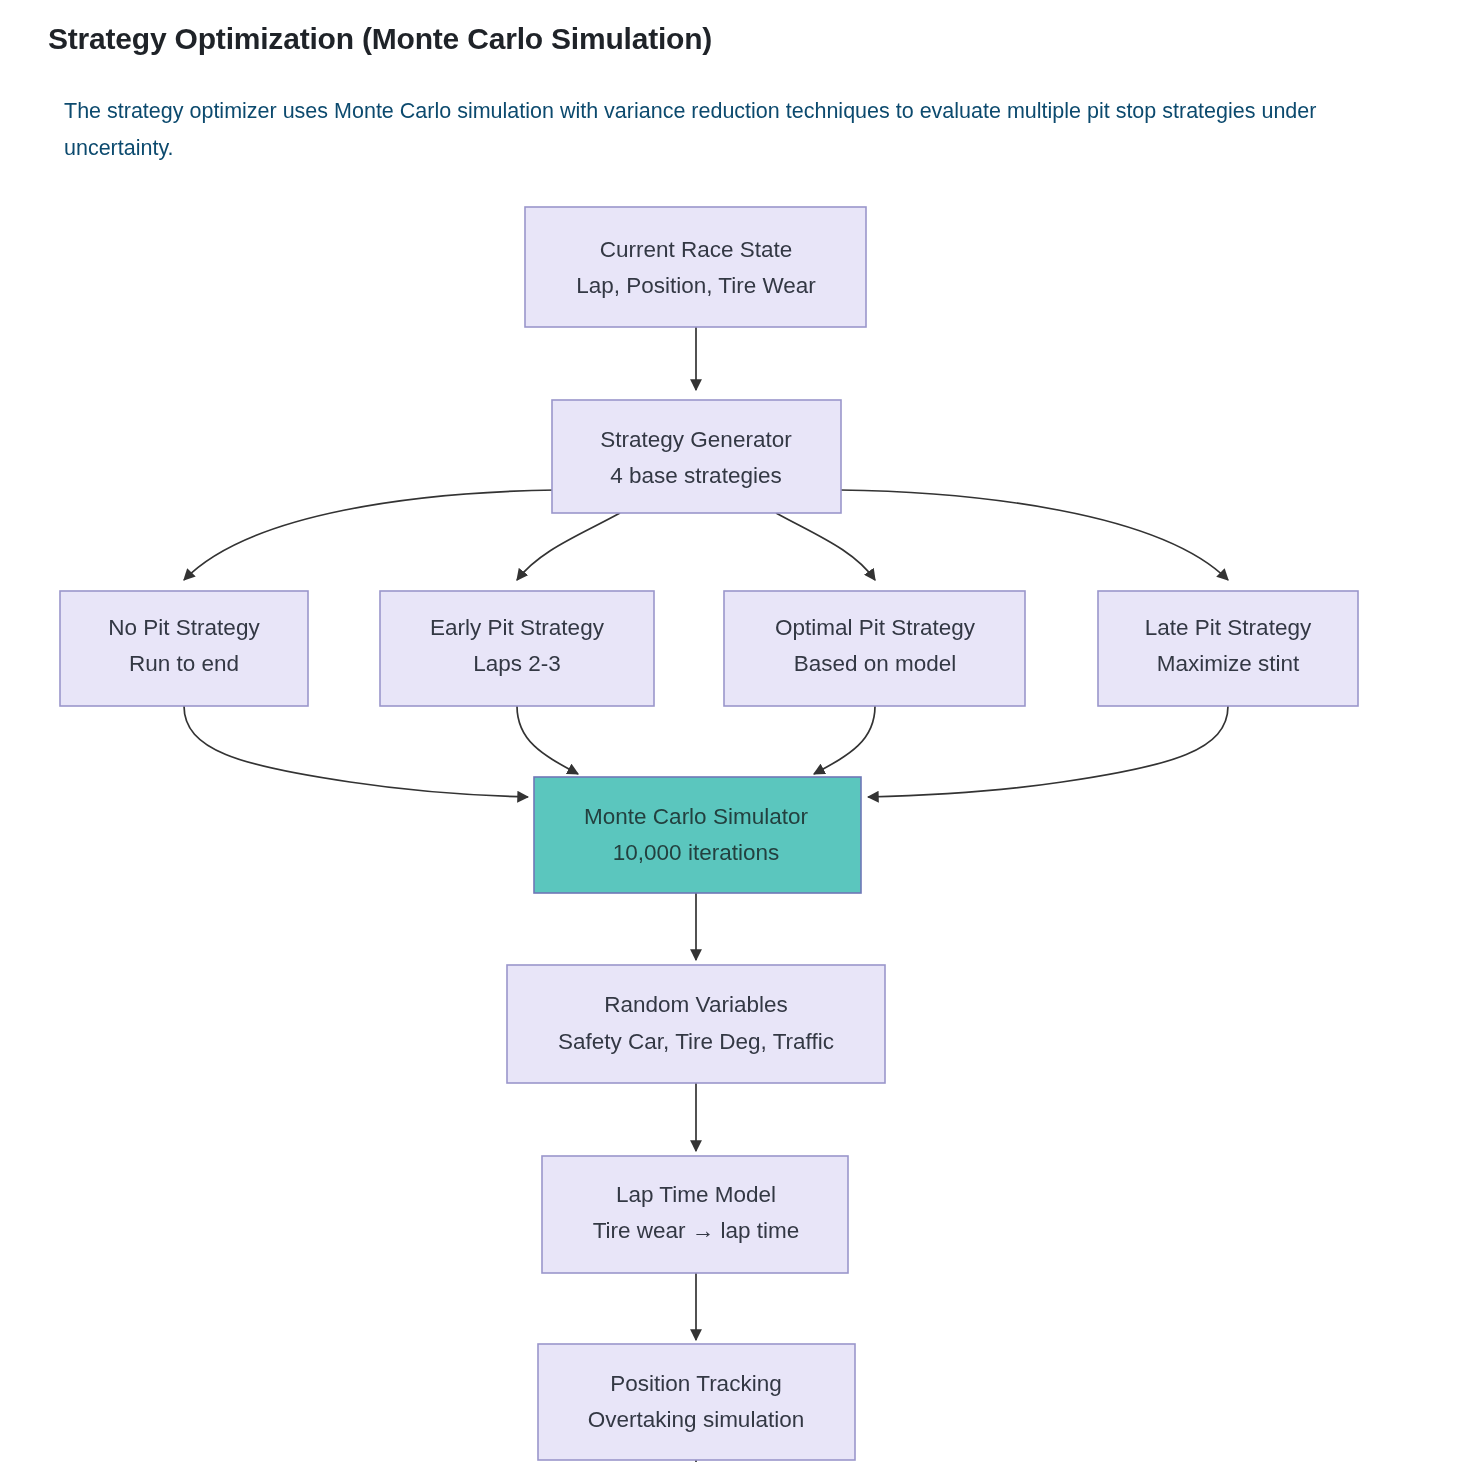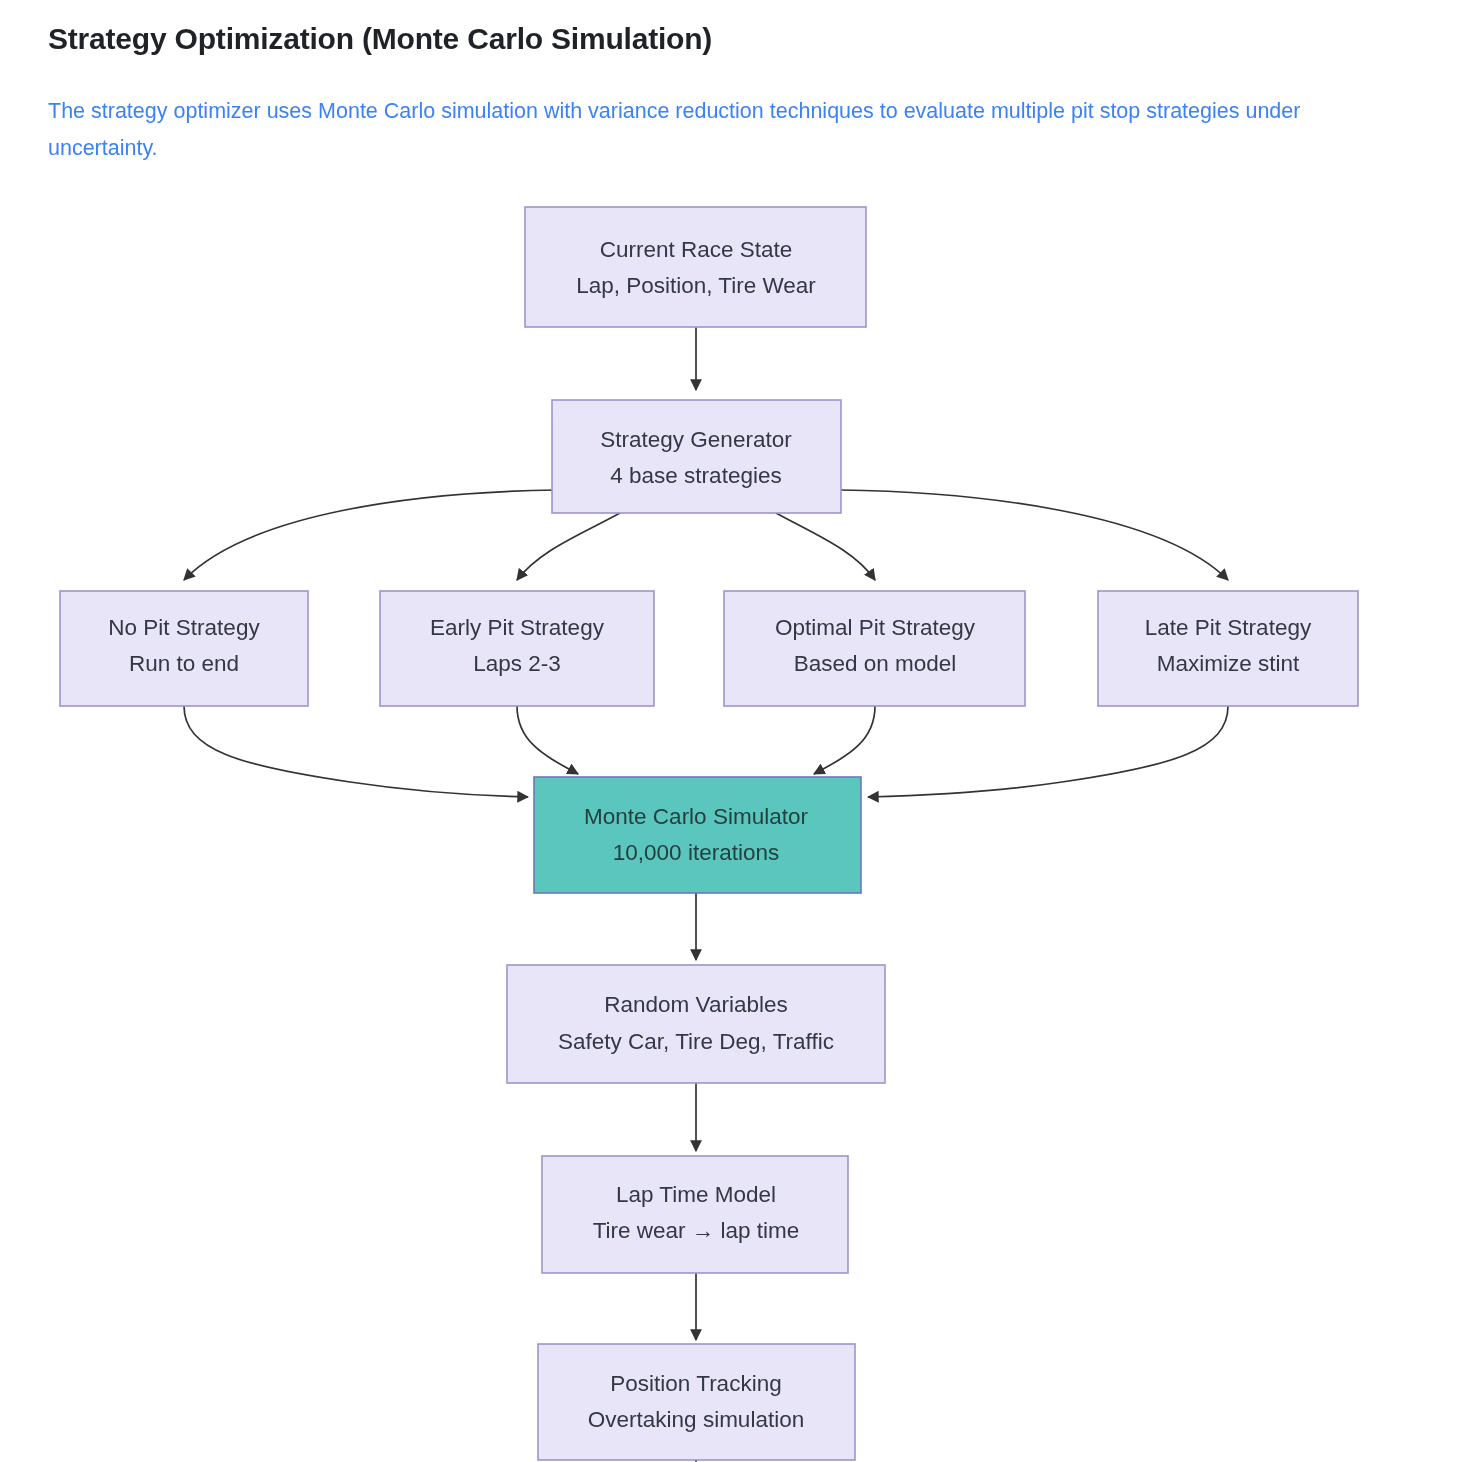--- a/index.html
+++ b/index.html
@@ -24,26 +24,26 @@
     left: 48px;
     top: 22px;
     font-size: 30px;
     font-weight: bold;
     letter-spacing: -0.2px;
     color: #1f2328;
     text-align: center;
   }
   .section-desc {
     position: absolute;
-    left: 48px;
+    left: 64px;
     top: 93px;
     width: 1360px;
     font-size: 21.5px;
     line-height: 1.72;
-    color: #3b82f6;
+    color: #0c4a6e;
     font-weight: normal;
   }
   .diagram {
     position: absolute;
     left: 0;
     top: 190px;
     width: 1478px;
     height: 1275px;
   }
   svg.flow {

